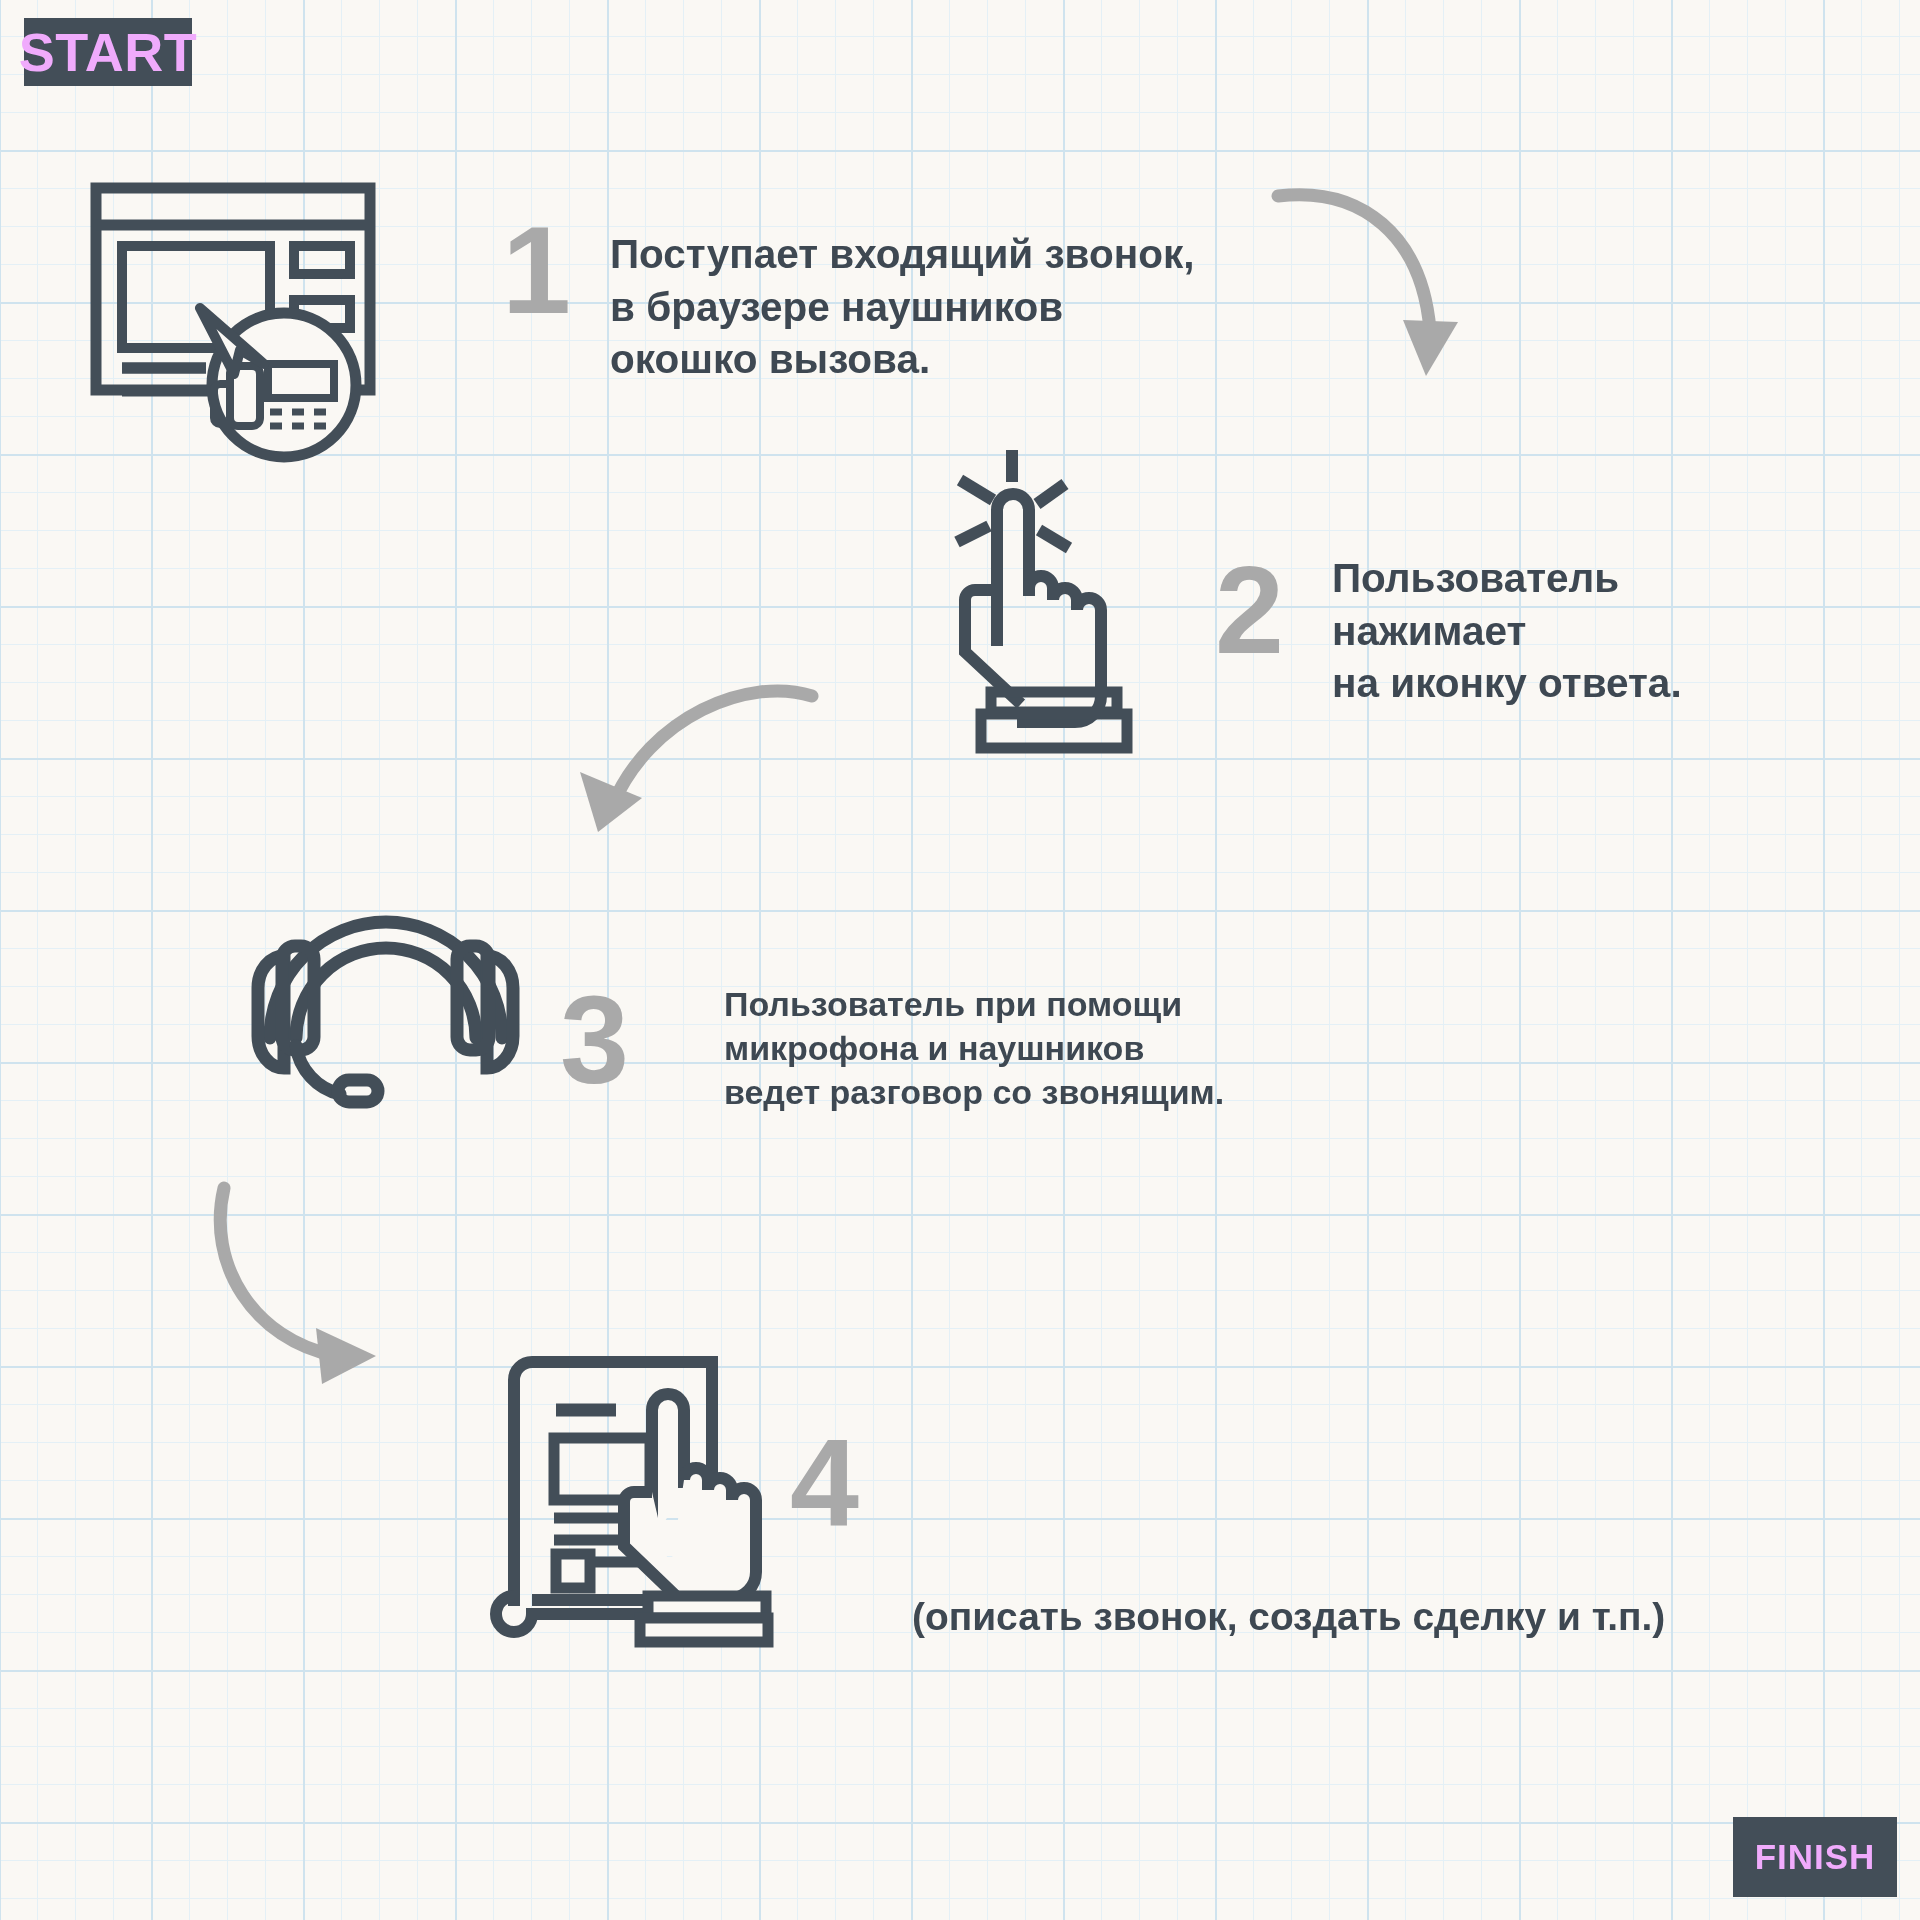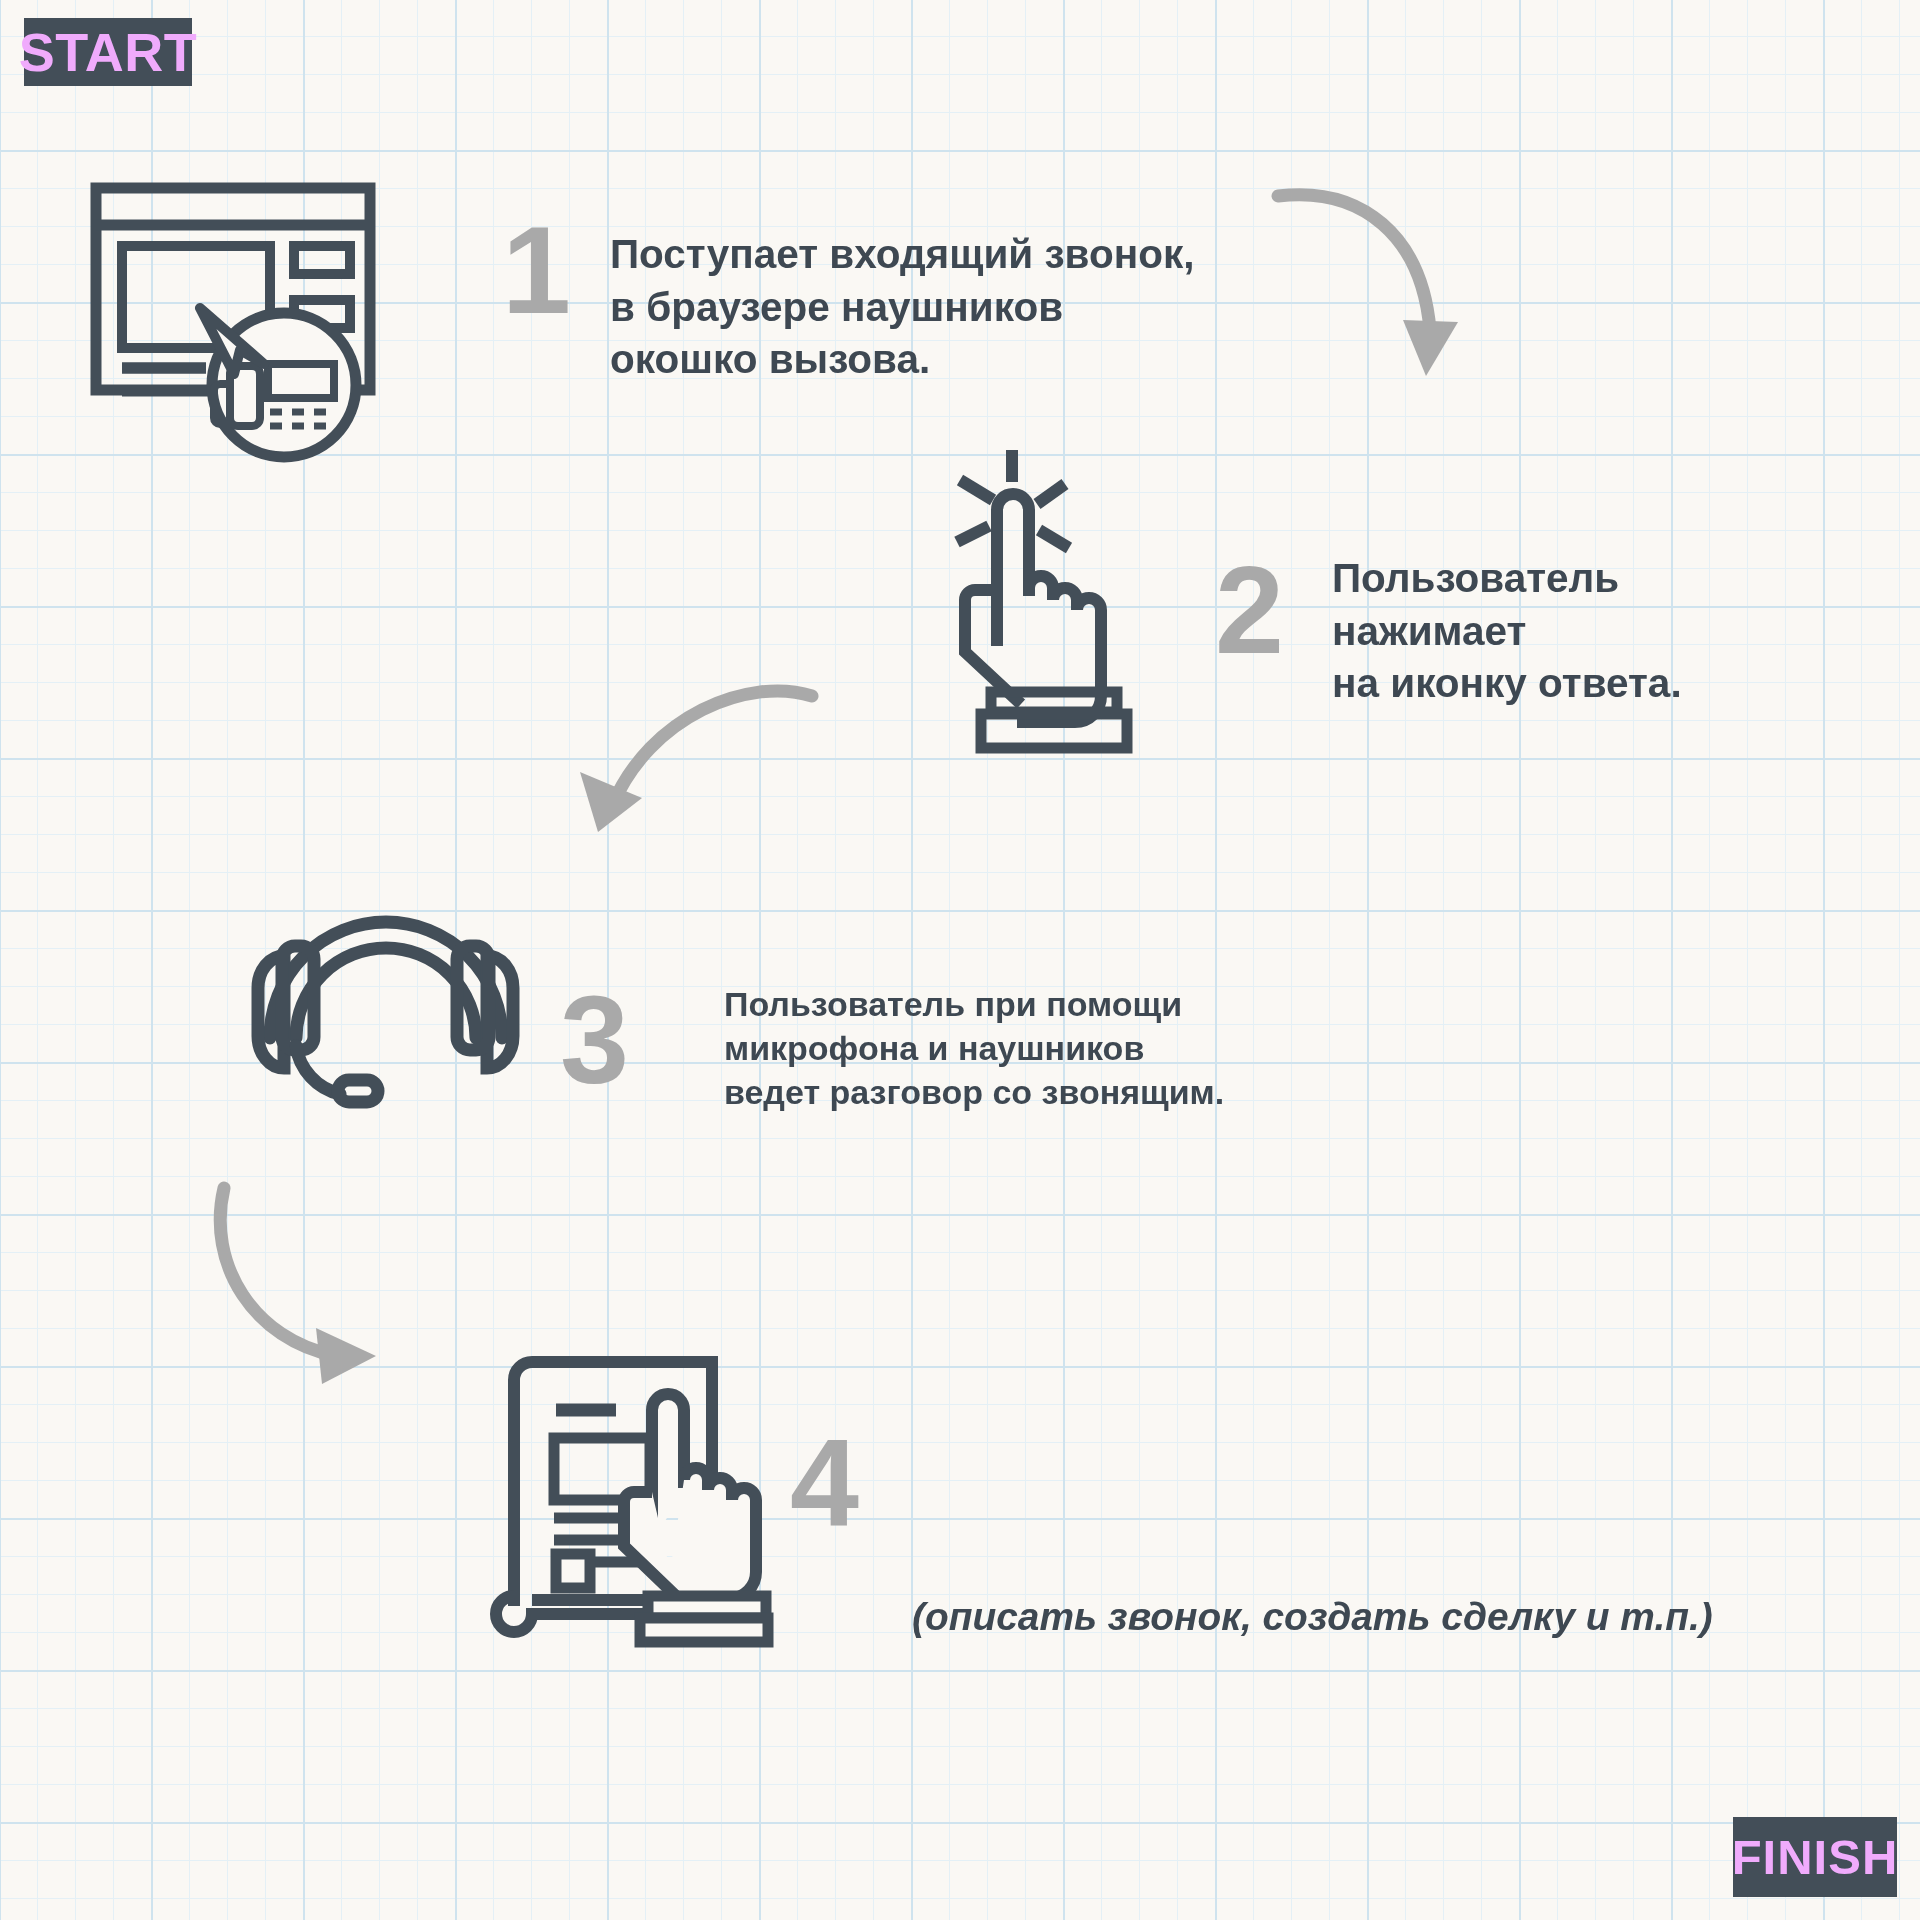--- a/index.html
+++ b/index.html
@@ -40,21 +40,21 @@
     top: 18px;
     width: 168px;
     height: 68px;
     font-size: 54px;
   }
   #finish-badge {
     left: 1733px;
     top: 1817px;
     width: 164px;
     height: 80px;
-    font-size: 49px;
+    font-size: 35px;
     letter-spacing: 1px;
   }
 
   .step-num {
     position: absolute;
     color: #a9a9a9;
     font-family: "Liberation Sans", sans-serif;
     font-weight: bold;
     line-height: 1;
     user-select: none;
@@ -63,21 +63,20 @@
   .step-text {
     position: absolute;
     color: #3e4852;
     font-family: "Liberation Sans", sans-serif;
     font-weight: bold;
     line-height: 1.30;
     white-space: pre-line;
   }
   .step-text .note {
     font-weight: bold;
-    font-style: italic;
     font-size: 0.96em;
   }
 
   .icon-box { position: absolute; }
   .arrow-box { position: absolute; }
   svg { display: block; overflow: visible; }
 </style>
 </head>
 <body>
 

